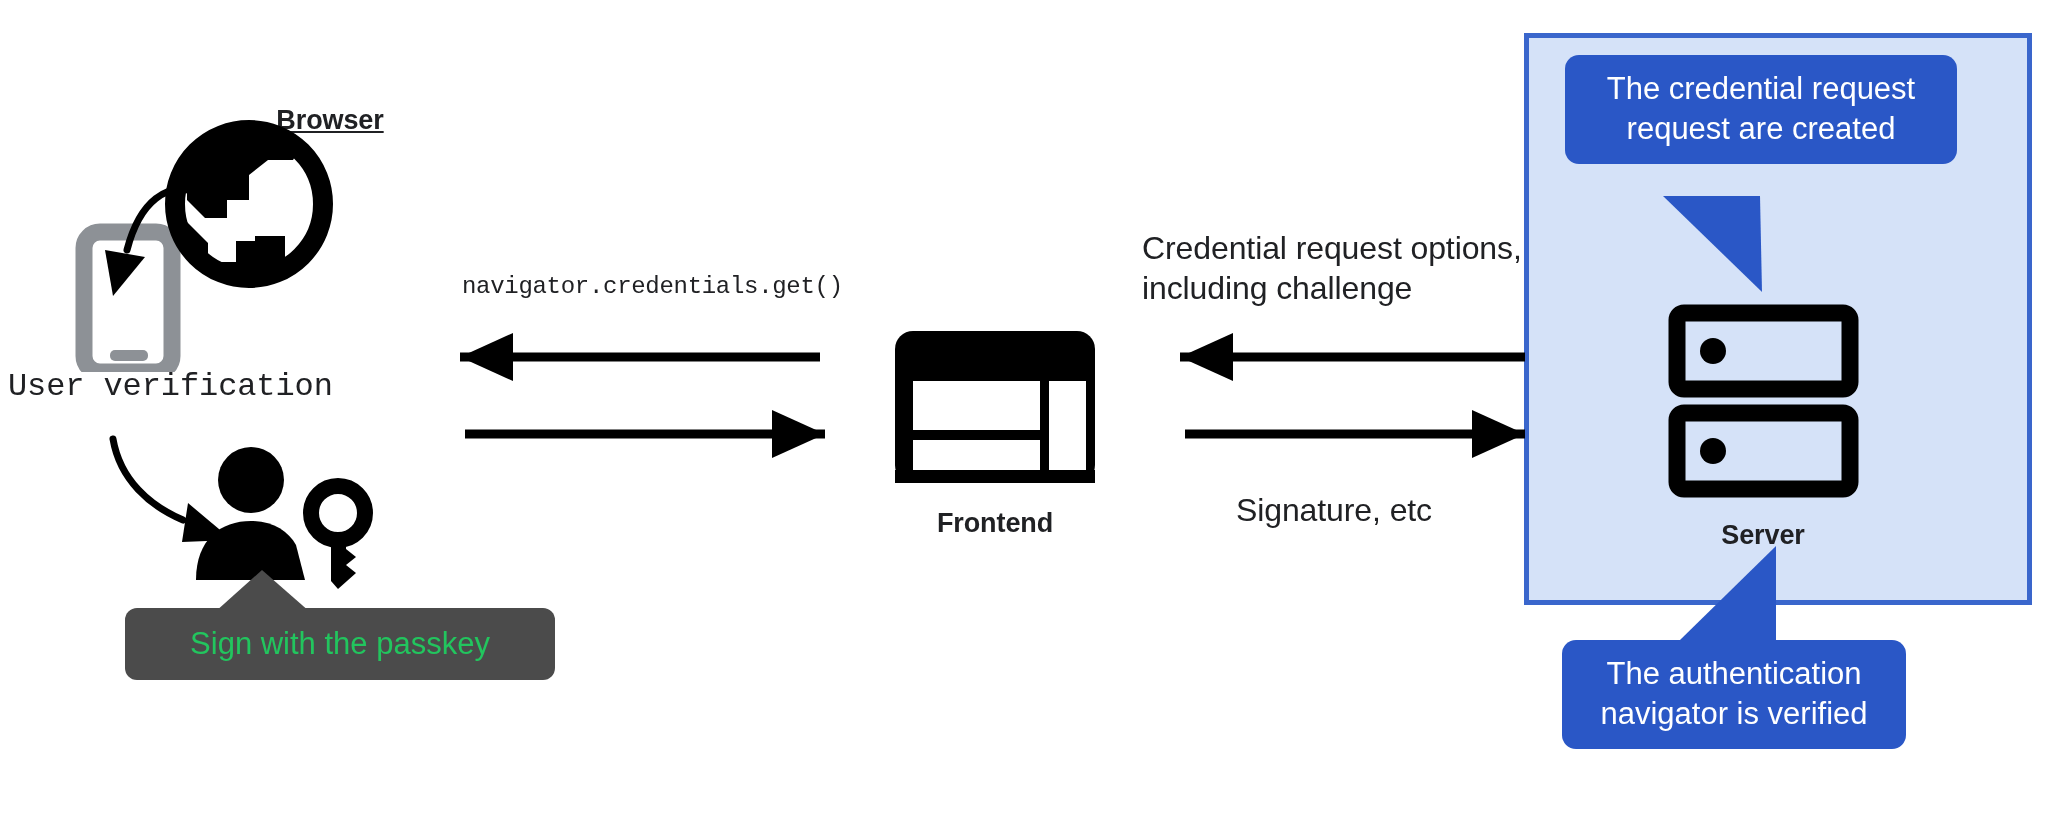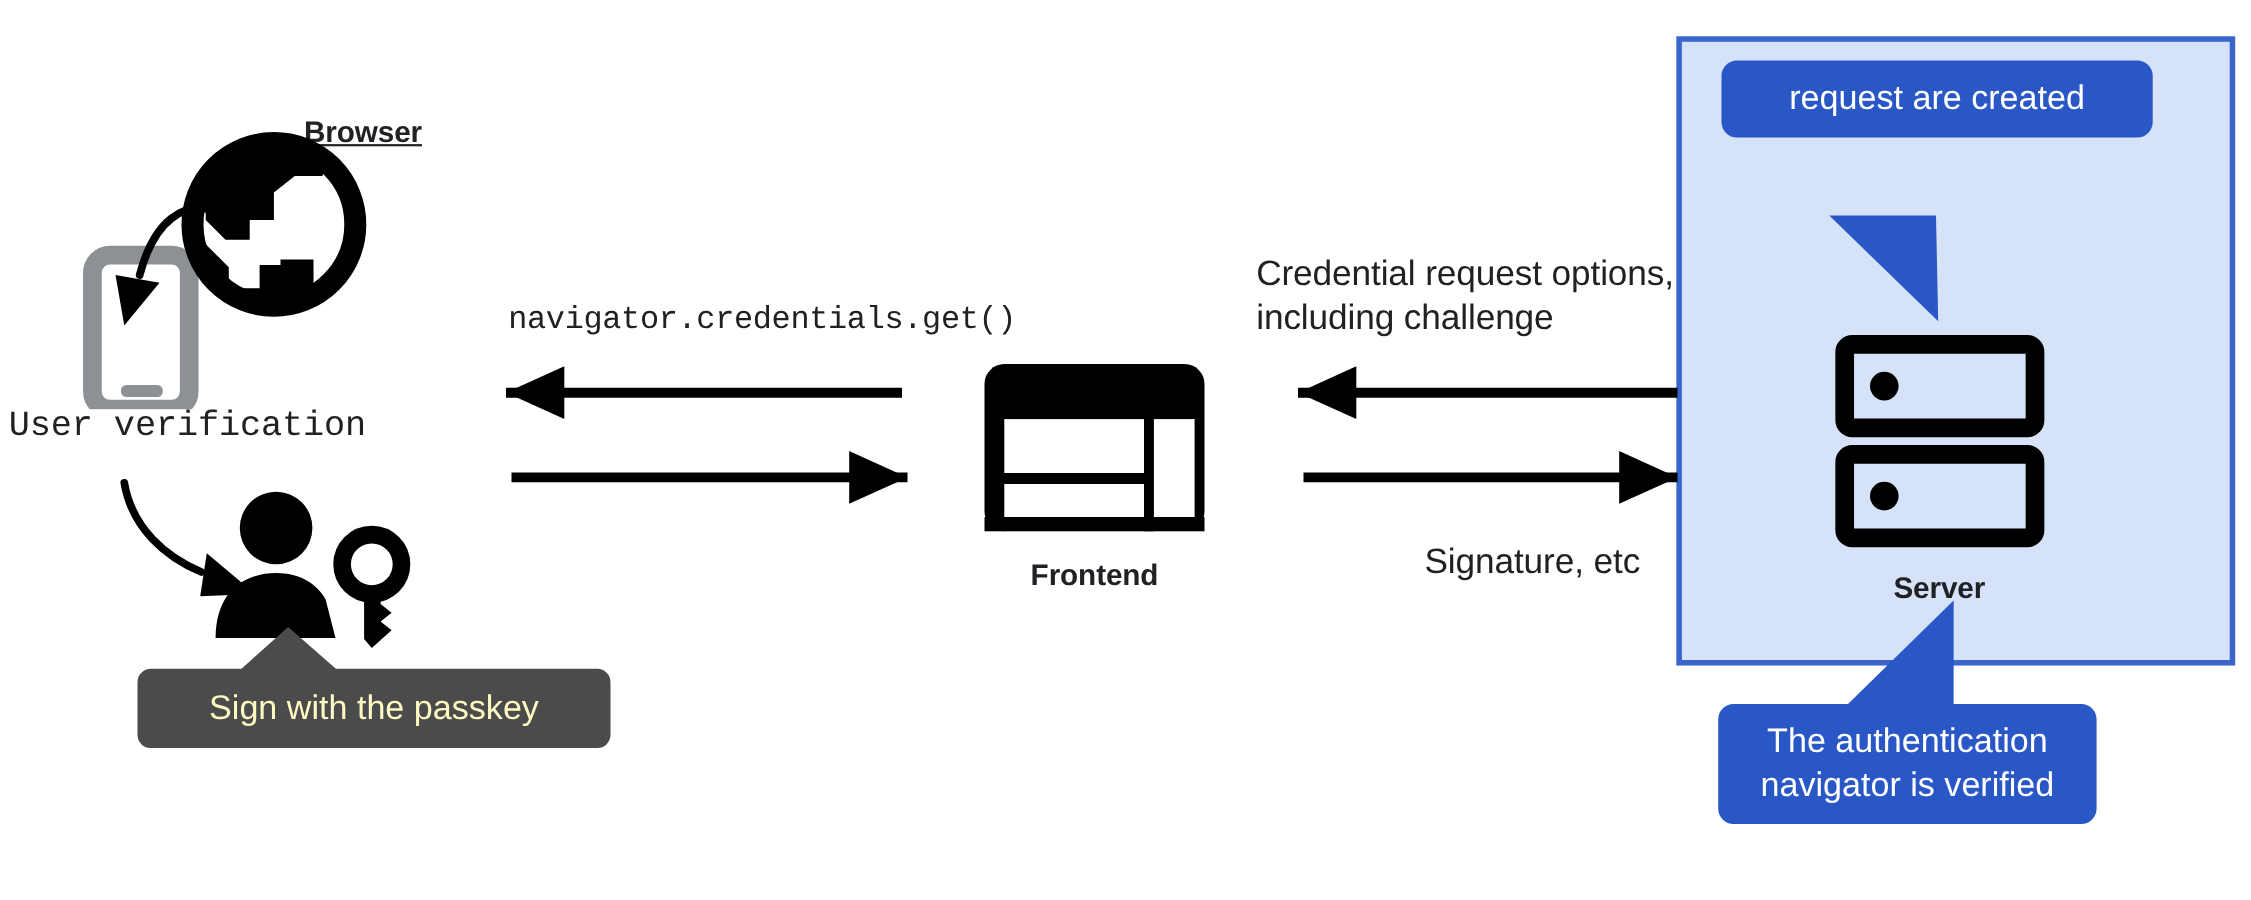--- a/index.html
+++ b/index.html
@@ -24,21 +24,21 @@
     color: #202124;
     font-family: "Liberation Sans", sans-serif;
     font-size: 32px;
     line-height: 1.28;
     white-space: pre;
     letter-spacing: -0.1px;
   }
   .lbl.bold { font-weight: bold; font-size: 27px; }
   .lbl.mono {
     font-family: "Liberation Mono", "DejaVu Sans Mono", monospace;
-    font-size: 29px;
+    font-size: 24px;
     letter-spacing: -0.3px;
   }
   .lbl.center { text-align: center; transform: translateX(-50%); }
 
   
   #server-panel {
     position: absolute;
     left: 1524px;
     top: 33px;
     width: 508px;
@@ -66,21 +66,21 @@
 
   
   #passkey-tip {
     position: absolute;
     left: 125px;
     top: 608px;
     width: 430px;
     height: 72px;
     background: #4b4b4b;
     border-radius: 12px;
-    color: #fef9c3;
+    color: #22c55e;
     font-size: 31px;
     display: flex;
     align-items: center;
     justify-content: center;
     box-sizing: border-box;
     font-family: "Liberation Sans", sans-serif;
   }
 
   
   #uv-bg {
@@ -184,24 +184,25 @@
 
   <div id="passkey-tip">
     <span>Sign with the passkey</span>
   </div>
 
   <div class="lbl mono" style="left:462px; top:272px;">navigator.credentials.get()</div>
   <div class="lbl bold center" style="left:995px; top:506px;text-align:center;">Frontend</div>
 
   <div class="lbl" style="left:1142px; top:228px;">Credential request options,</div>
   <div class="lbl" style="left:1142px; top:268px;">including challenge</div>
-  <div class="lbl center" style="left:1393px; top:490px;">Signature, etc</div>
+  <div class="lbl center" style="left:1334px; top:490px;">Signature, etc</div>
   <div class="lbl bold center" style="left:1763px; top:518px;">Server</div>
 
   <div class="callout" id="callout-top">
+    <div>The credential request</div>
     <div>request are created</div>
   </div>
 
   <div class="callout" id="callout-bottom">
     <div>The authentication</div>
     <div>navigator is verified</div>
   </div>
 
 </div>
 

